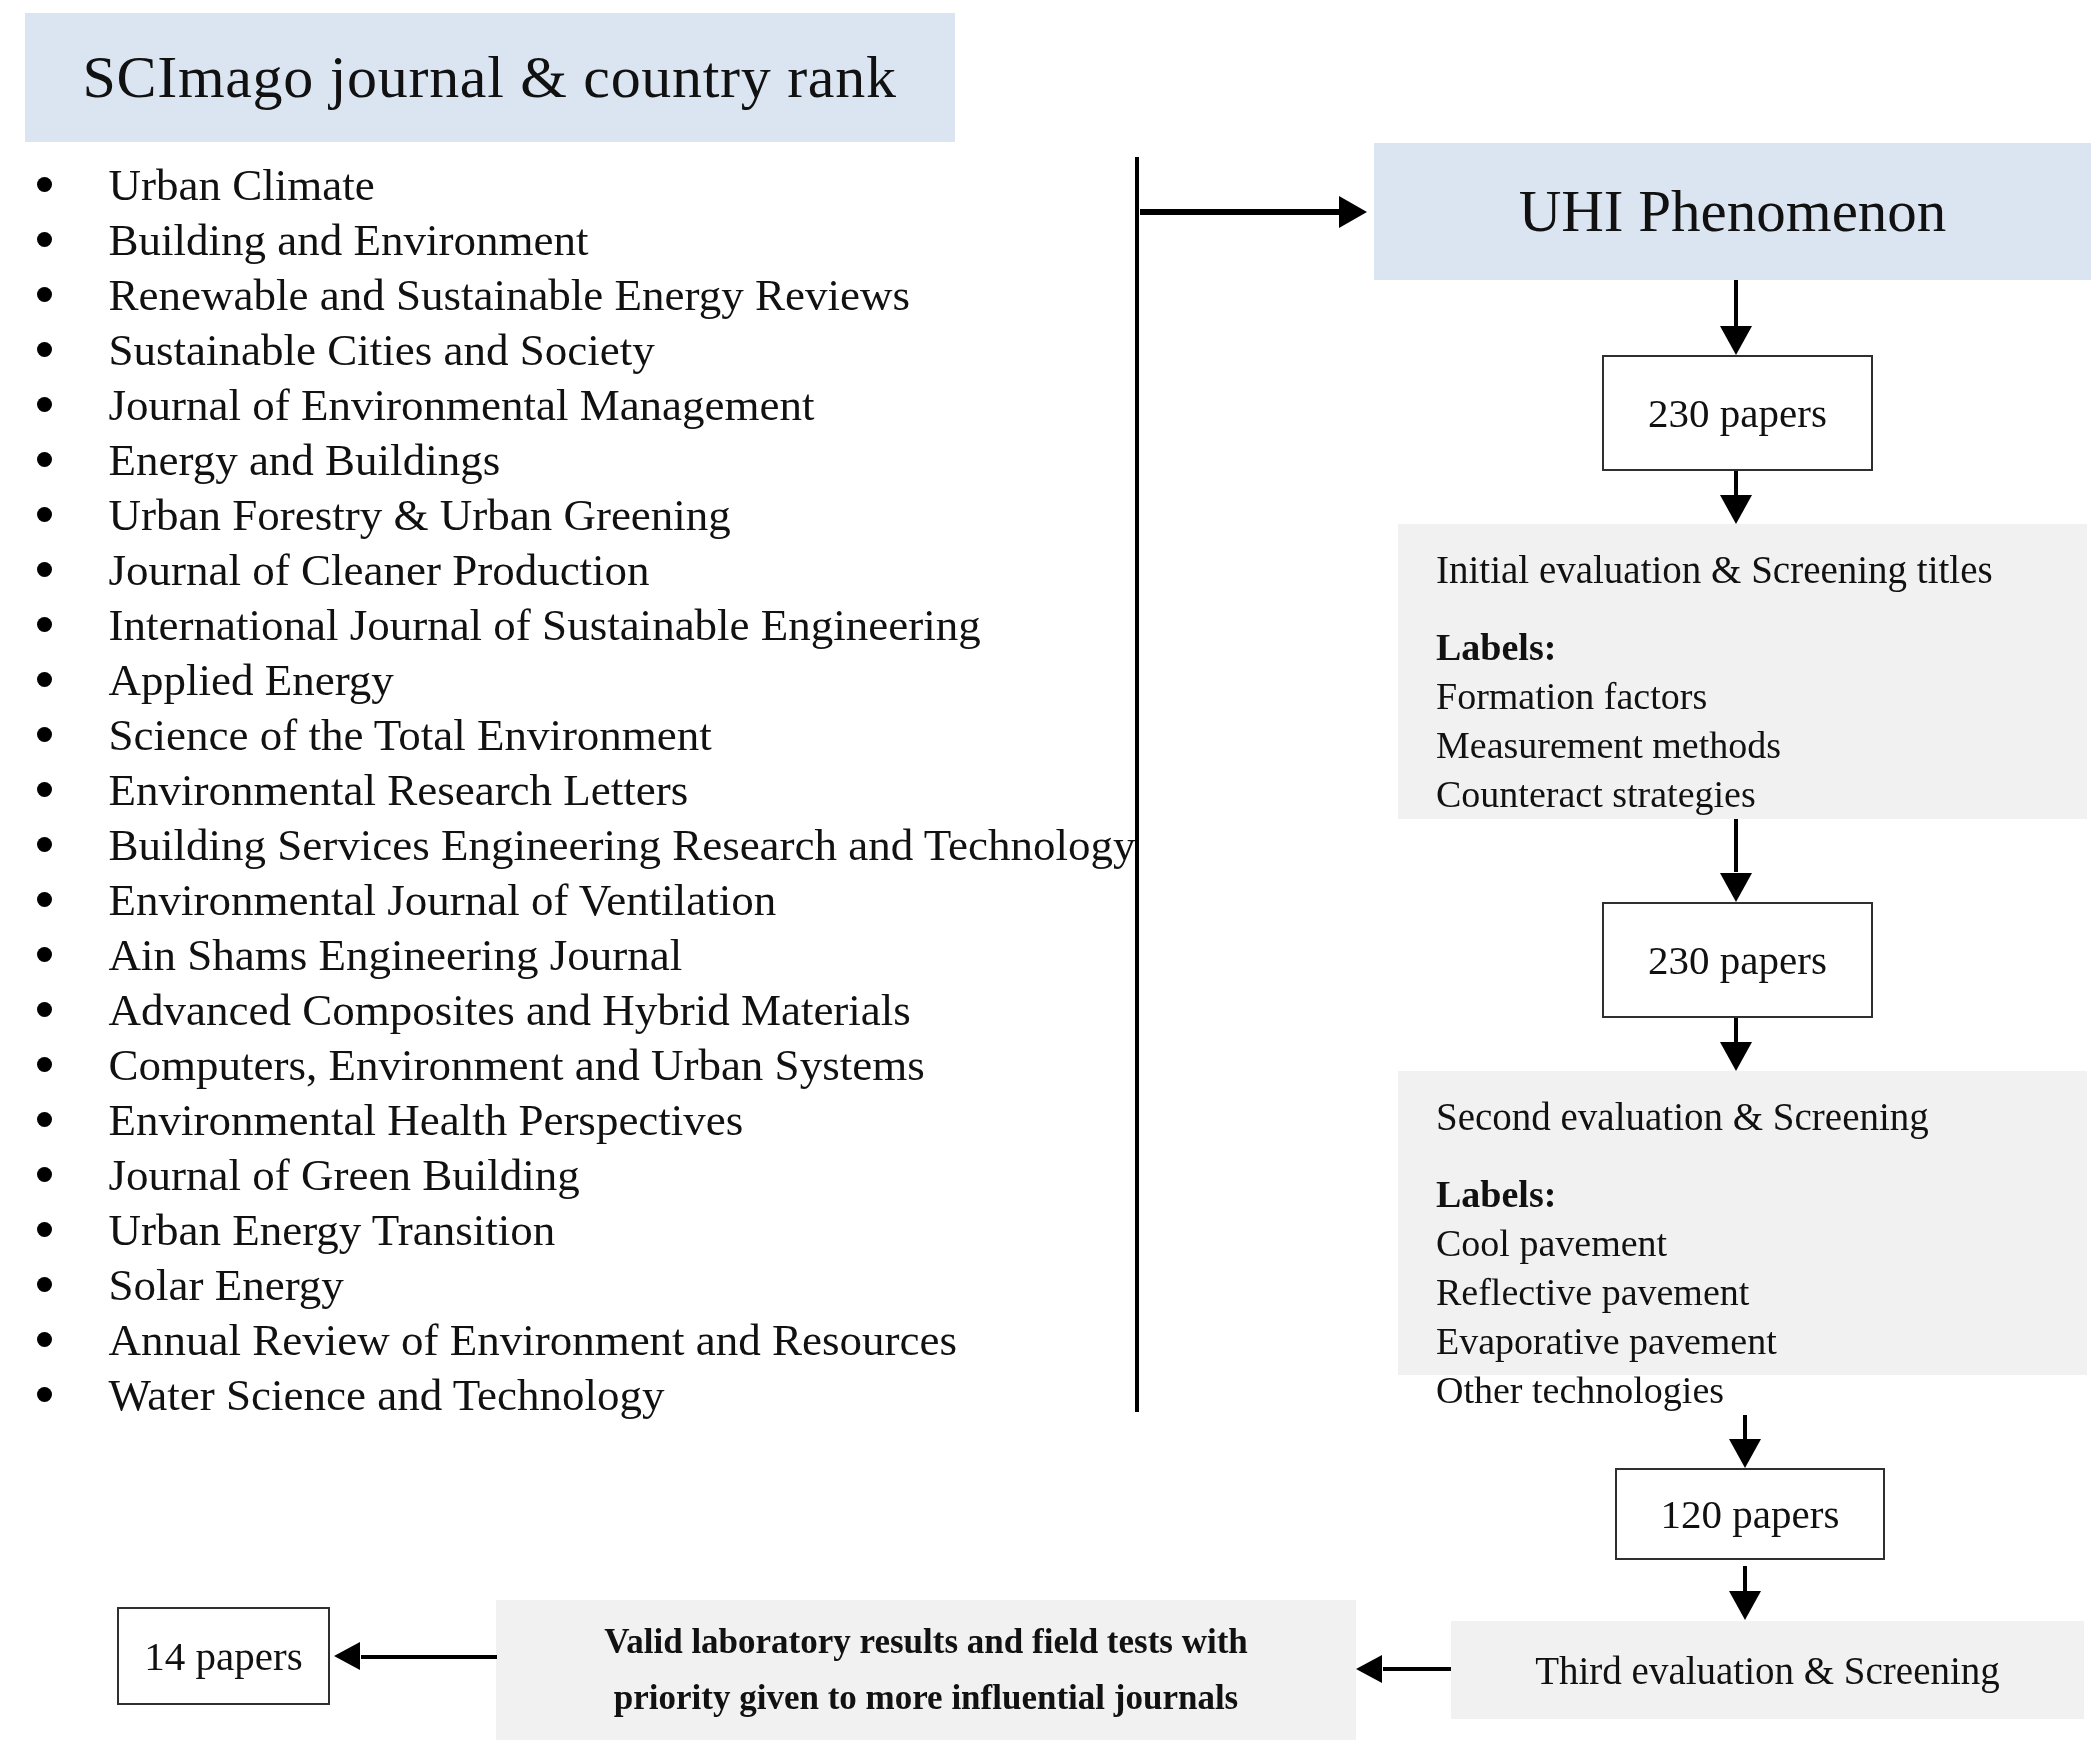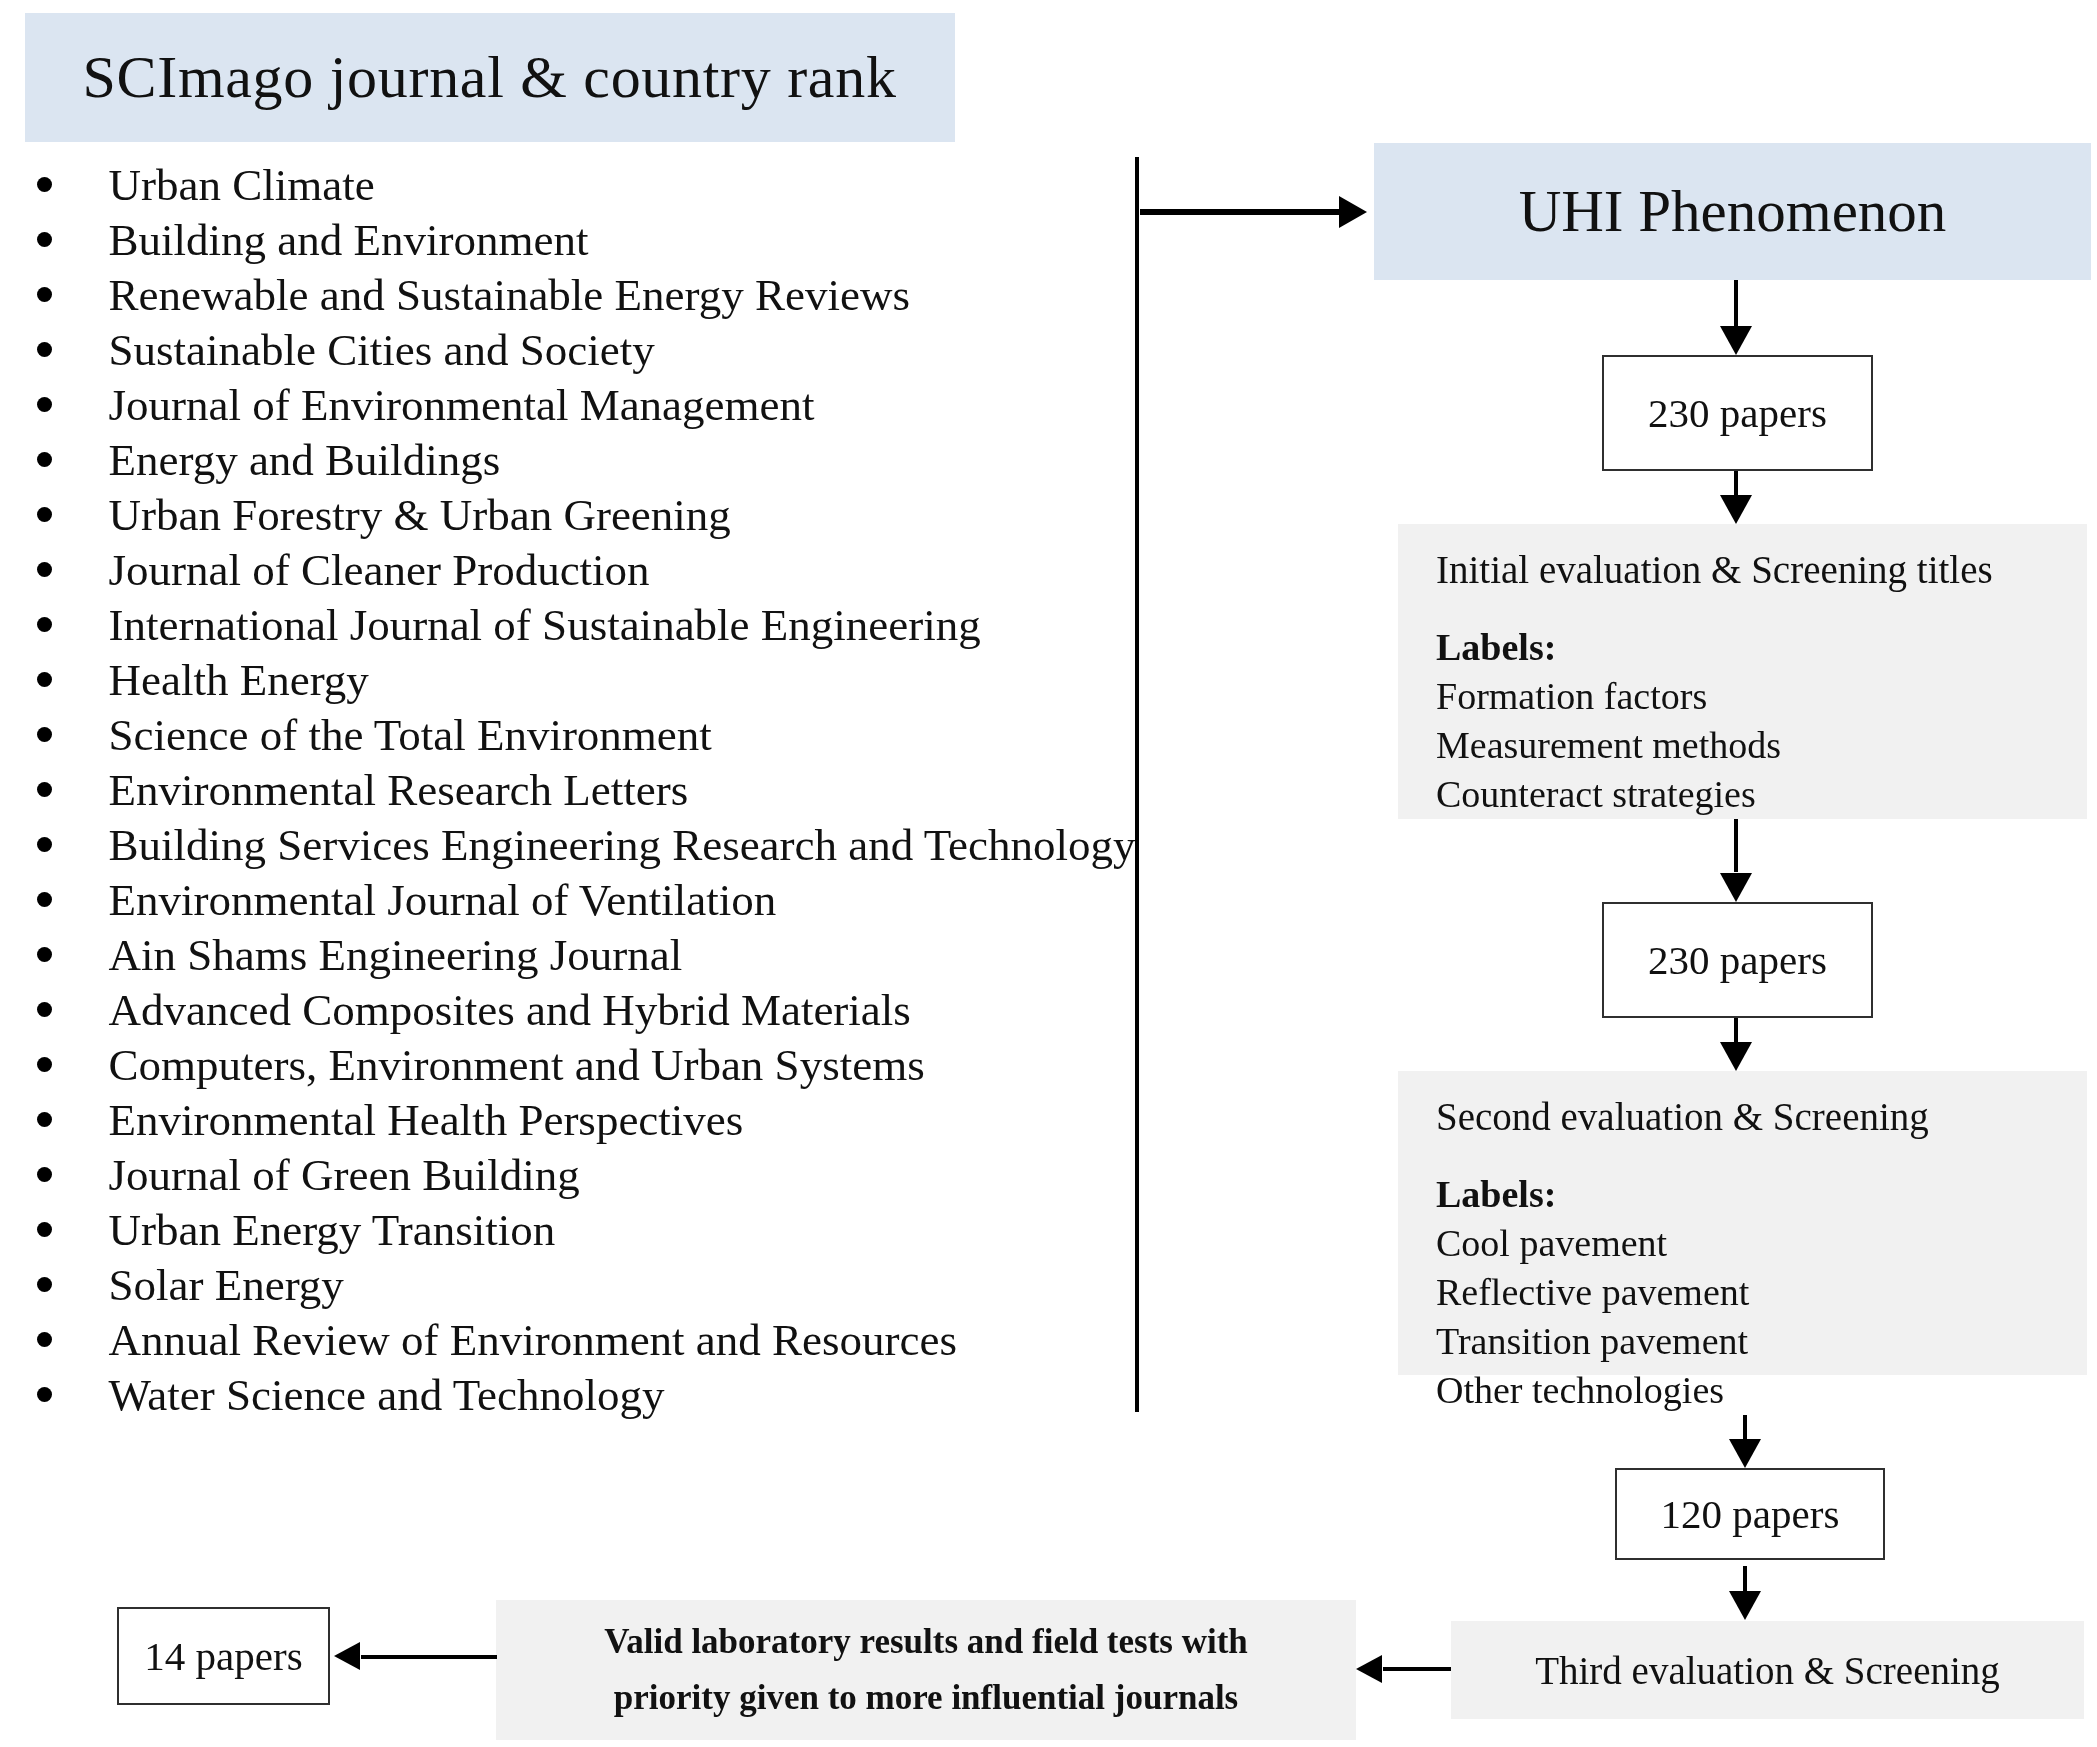--- a/index.html
+++ b/index.html
@@ -157,21 +157,21 @@
     <li>
         <span class="bullet"></span>
         <span class="jt">Journal of Cleaner Production</span>
       </li>
     <li>
         <span class="bullet"></span>
         <span class="jt">International Journal of Sustainable Engineering</span>
       </li>
     <li>
         <span class="bullet"></span>
-        <span class="jt">Health Energy</span>
+        <span class="jt">Applied Energy</span>
       </li>
     <li>
         <span class="bullet"></span>
         <span class="jt">Science of the Total Environment</span>
       </li>
     <li>
         <span class="bullet"></span>
         <span class="jt">Environmental Research Letters</span>
       </li>
     <li>
@@ -257,21 +257,21 @@
 
   <div class="abs shaft-v" style="left:1734px;top:1018px;height:24px;"></div>
   <div class="abs head-down" style="left:1720px;top:1042px;"></div>
 
   <div class="abs stage-box stage-2">
     <div class="stage-title">Second evaluation &amp; Screening</div>
     <div class="stage-gap"></div>
     <div class="stage-line labels-heading">Labels:</div>
     <div class="stage-line">Cool pavement</div>
     <div class="stage-line">Reflective pavement</div>
-    <div class="stage-line">Transition pavement</div>
+    <div class="stage-line">Evaporative pavement</div>
     <div class="stage-line">Other technologies</div>
   </div>
 
   <div class="abs shaft-v" style="left:1743px;top:1415px;height:24px;"></div>
   <div class="abs head-down" style="left:1729px;top:1439px;"></div>
 
   <div class="abs count-box count-3">
     <span class="t">120 papers</span>
   </div>
 

